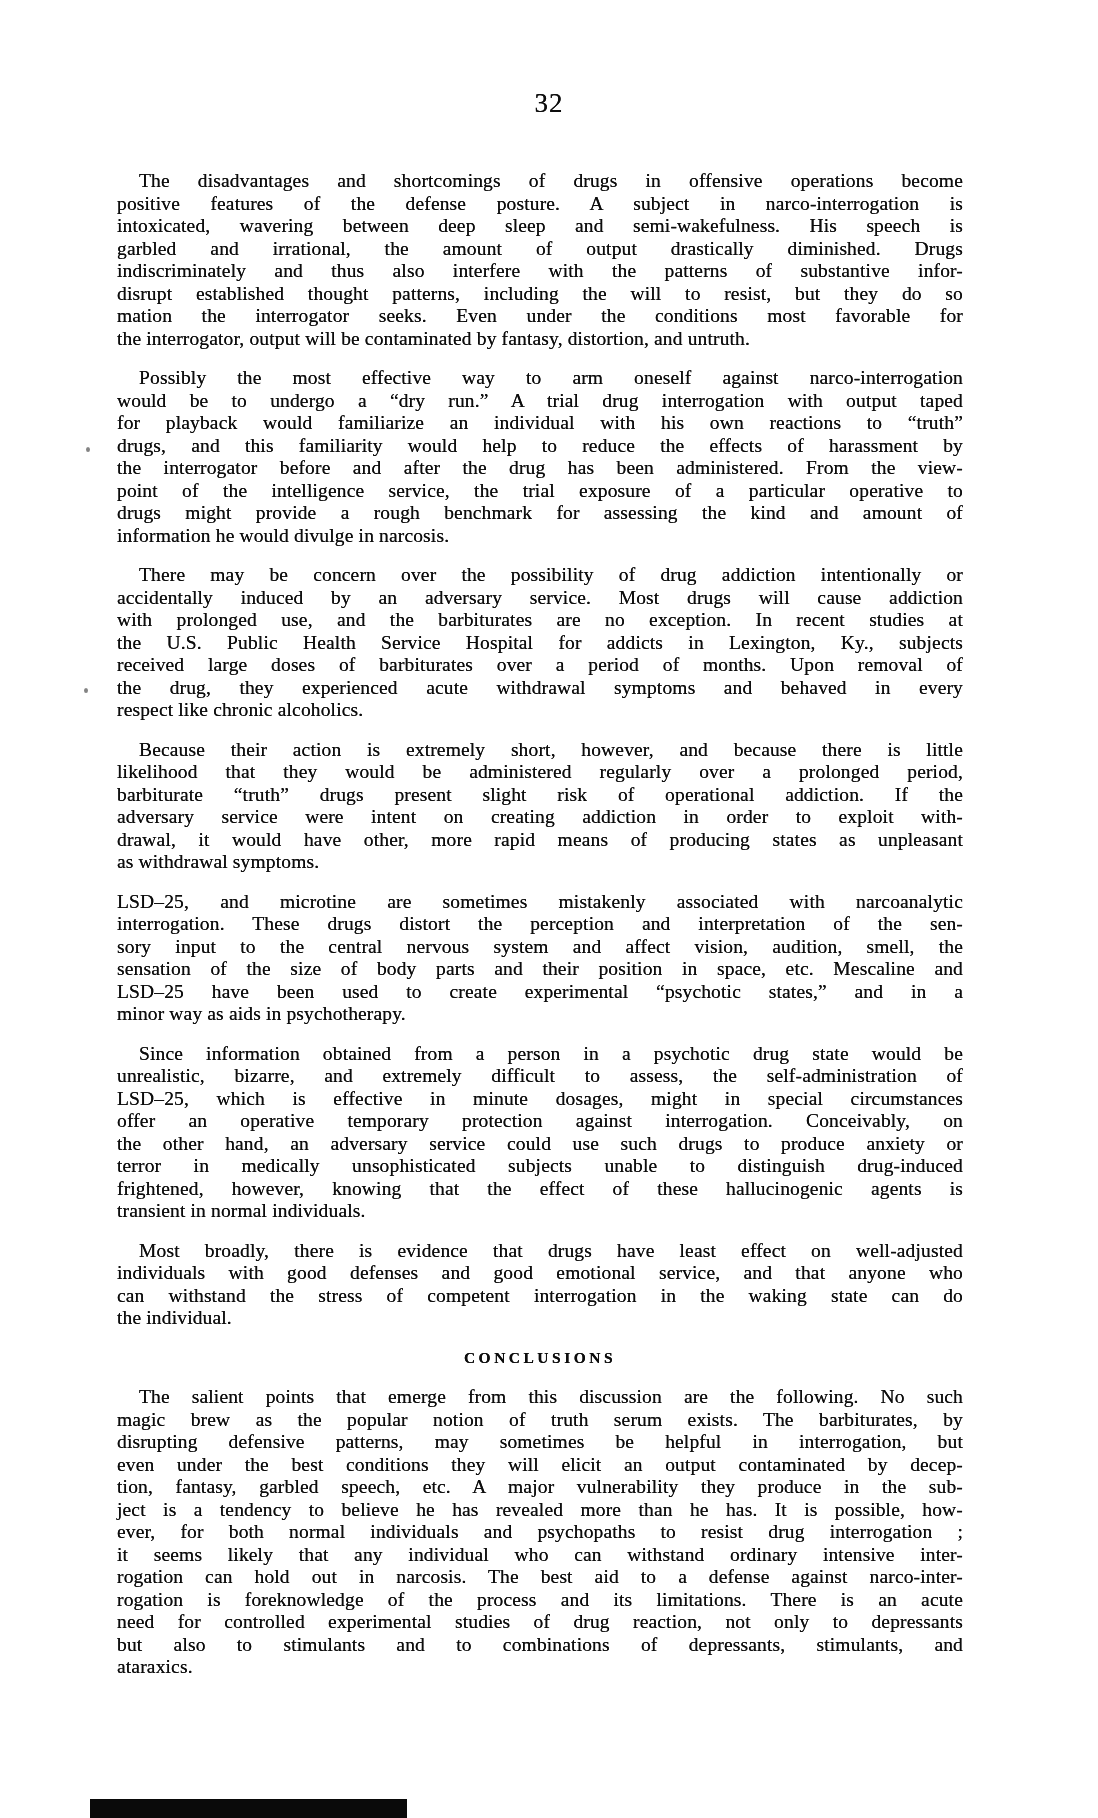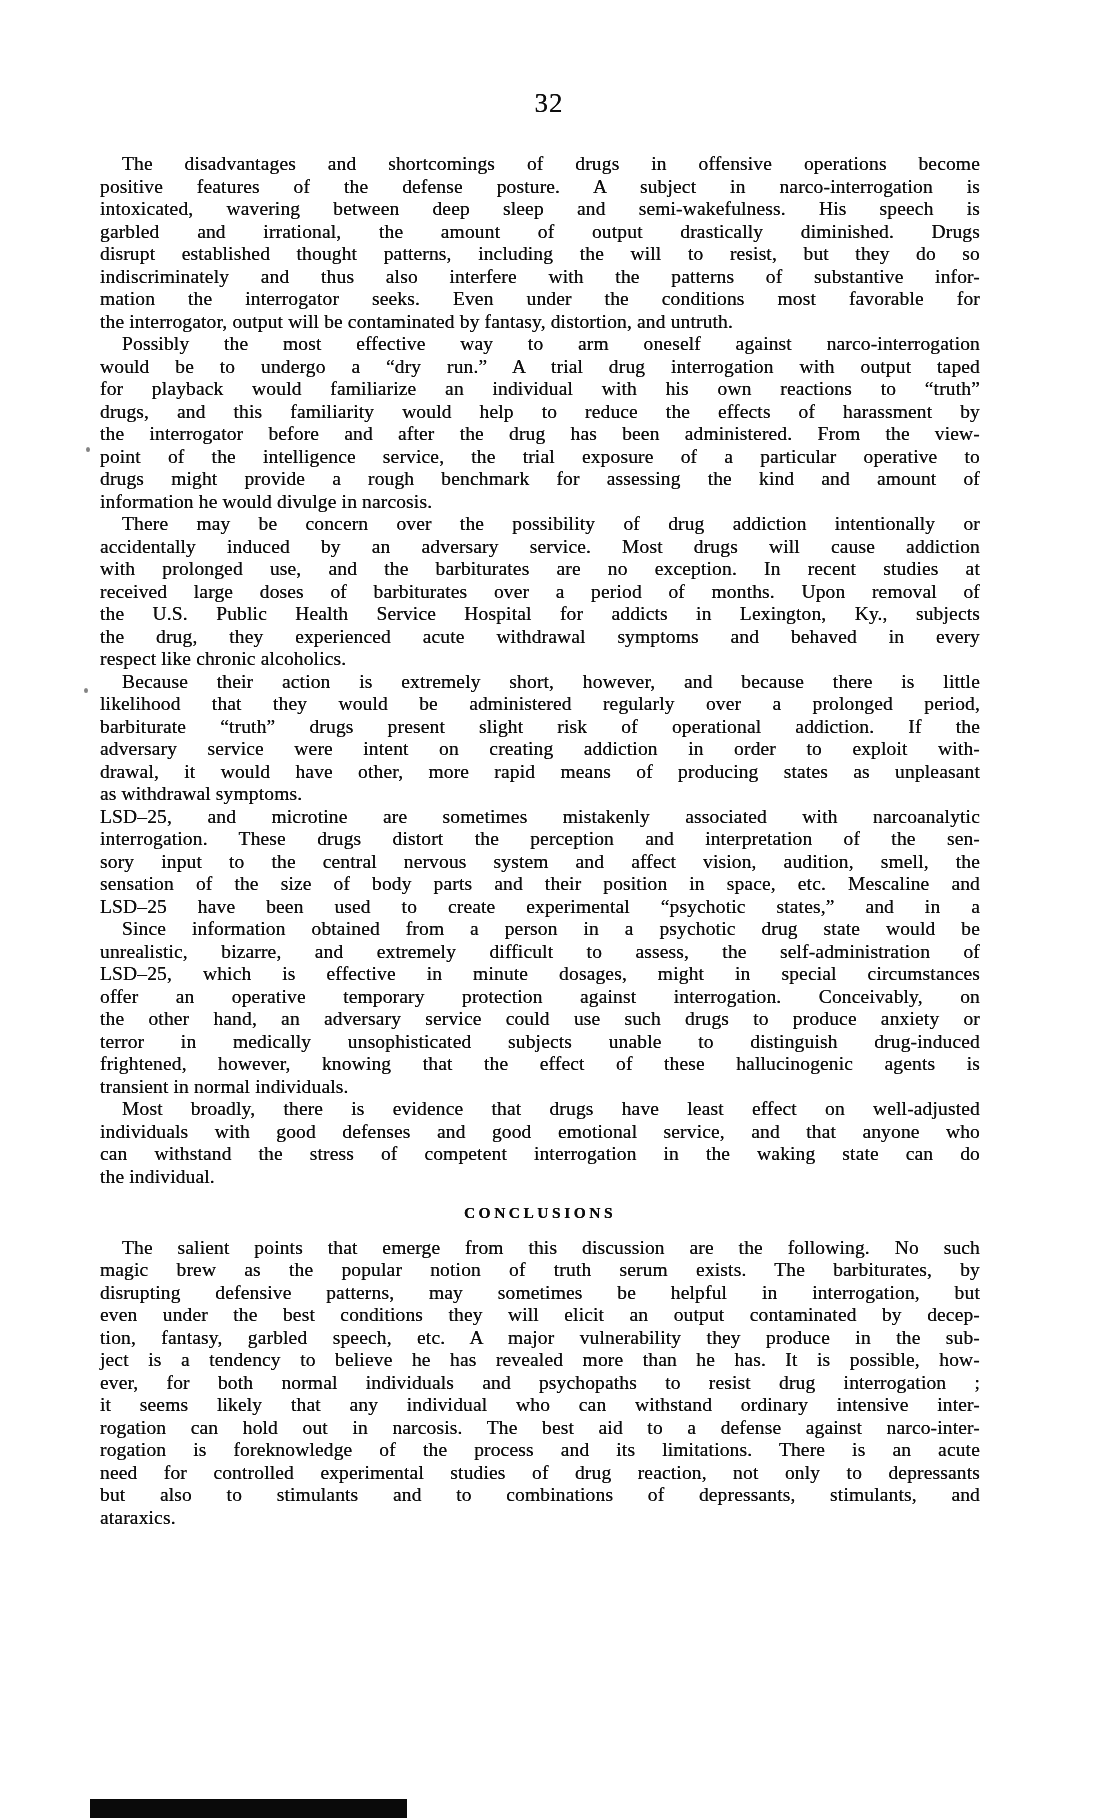--- a/index.html
+++ b/index.html
@@ -31,21 +31,21 @@
   .page-body {
     position: absolute;
     left: 100px;
     top: 153px;
     width: 880px;
     font-size: 19.5px;
     line-height: 22.5px;
     letter-spacing: 0.15px;
     text-shadow: 0 0 0.55px rgba(0,0,0,0.85);
   }
-  .para { margin: 0; }
+  .para { margin: 17px; }
   .line {
     text-align: justify;
     text-align-last: justify;
     text-justify: inter-word;
     white-space: normal;
   }
   .line.first { padding-left: 22px; }
   .line.last { text-align-last: left; }
   .section-heading {
     margin: 14px 0 12px 0;
@@ -77,58 +77,59 @@
 
 <div class="page">
   <div class="page-number">32</div>
 
   <div class="page-body">
       <div class="para">
         <div class="line first">The disadvantages and shortcomings of drugs in offensive operations become</div>
         <div class="line">positive features of the defense posture. A subject in narco-interrogation is</div>
         <div class="line">intoxicated, wavering between deep sleep and semi-wakefulness. His speech is</div>
         <div class="line">garbled and irrational, the amount of output drastically diminished. Drugs</div>
+        <div class="line">indiscriminately and thus also interfere with the patterns of substantive infor-</div>
         <div class="line">disrupt established thought patterns, including the will to resist, but they do so</div>
-        <div class="line">indiscriminately and thus also interfere with the patterns of substantive infor-</div>
         <div class="line">mation the interrogator seeks. Even under the conditions most favorable for</div>
         <div class="line last">the interrogator, output will be contaminated by fantasy, distortion, and untruth.</div>
       </div>
       <div class="para">
         <div class="line first">Possibly the most effective way to arm oneself against narco-interrogation</div>
         <div class="line">would be to undergo a “dry run.” A trial drug interrogation with output taped</div>
         <div class="line">for playback would familiarize an individual with his own reactions to “truth”</div>
         <div class="line">drugs, and this familiarity would help to reduce the effects of harassment by</div>
         <div class="line">the interrogator before and after the drug has been administered. From the view-</div>
         <div class="line">point of the intelligence service, the trial exposure of a particular operative to</div>
         <div class="line">drugs might provide a rough benchmark for assessing the kind and amount of</div>
         <div class="line last">information he would divulge in narcosis.</div>
       </div>
       <div class="para">
         <div class="line first">There may be concern over the possibility of drug addiction intentionally or</div>
         <div class="line">accidentally induced by an adversary service. Most drugs will cause addiction</div>
         <div class="line">with prolonged use, and the barbiturates are no exception. In recent studies at</div>
+        <div class="line">the U.S. Public Health Service Hospital for addicts in Lexington, Ky., subjects</div>
         <div class="line">received large doses of barbiturates over a period of months. Upon removal of</div>
-        <div class="line">the U.S. Public Health Service Hospital for addicts in Lexington, Ky., subjects</div>
         <div class="line">the drug, they experienced acute withdrawal symptoms and behaved in every</div>
         <div class="line last">respect like chronic alcoholics.</div>
       </div>
       <div class="para">
         <div class="line first">Because their action is extremely short, however, and because there is little</div>
         <div class="line">likelihood that they would be administered regularly over a prolonged period,</div>
         <div class="line">barbiturate “truth” drugs present slight risk of operational addiction. If the</div>
         <div class="line">adversary service were intent on creating addiction in order to exploit with-</div>
         <div class="line">drawal, it would have other, more rapid means of producing states as unpleasant</div>
         <div class="line last">as withdrawal symptoms.</div>
       </div>
       <div class="para">
         <div class="line">LSD–25, and microtine are sometimes mistakenly associated with narcoanalytic</div>
         <div class="line">interrogation. These drugs distort the perception and interpretation of the sen-</div>
         <div class="line">sory input to the central nervous system and affect vision, audition, smell, the</div>
         <div class="line">sensation of the size of body parts and their position in space, etc. Mescaline and</div>
         <div class="line">LSD–25 have been used to create experimental “psychotic states,” and in a</div>
+        <div class="line last">minor way as aids in psychotherapy.</div>
       </div>
       <div class="para">
         <div class="line first">Since information obtained from a person in a psychotic drug state would be</div>
         <div class="line">unrealistic, bizarre, and extremely difficult to assess, the self-administration of</div>
         <div class="line">LSD–25, which is effective in minute dosages, might in special circumstances</div>
         <div class="line">offer an operative temporary protection against interrogation. Conceivably, on</div>
         <div class="line">the other hand, an adversary service could use such drugs to produce anxiety or</div>
         <div class="line">terror in medically unsophisticated subjects unable to distinguish drug-induced</div>
         <div class="line">frightened, however, knowing that the effect of these hallucinogenic agents is</div>
         <div class="line last">transient in normal individuals.</div>

